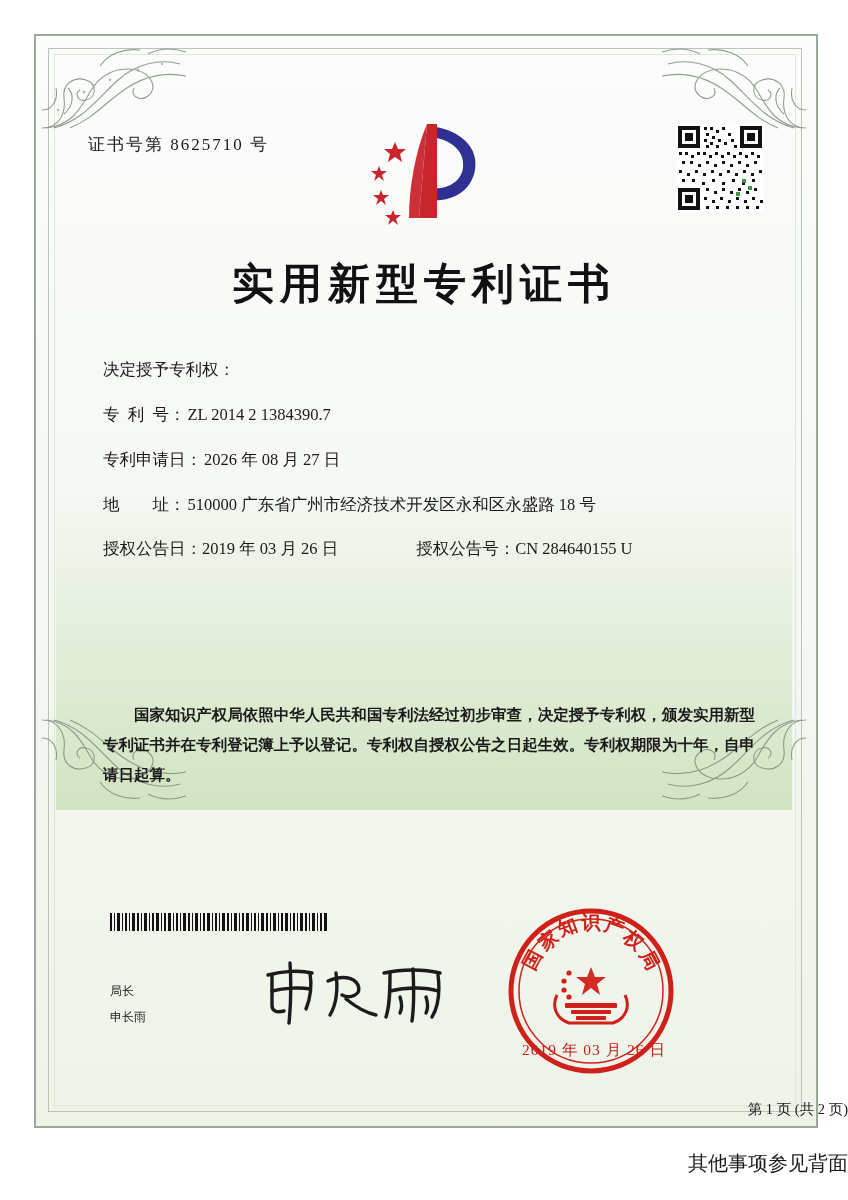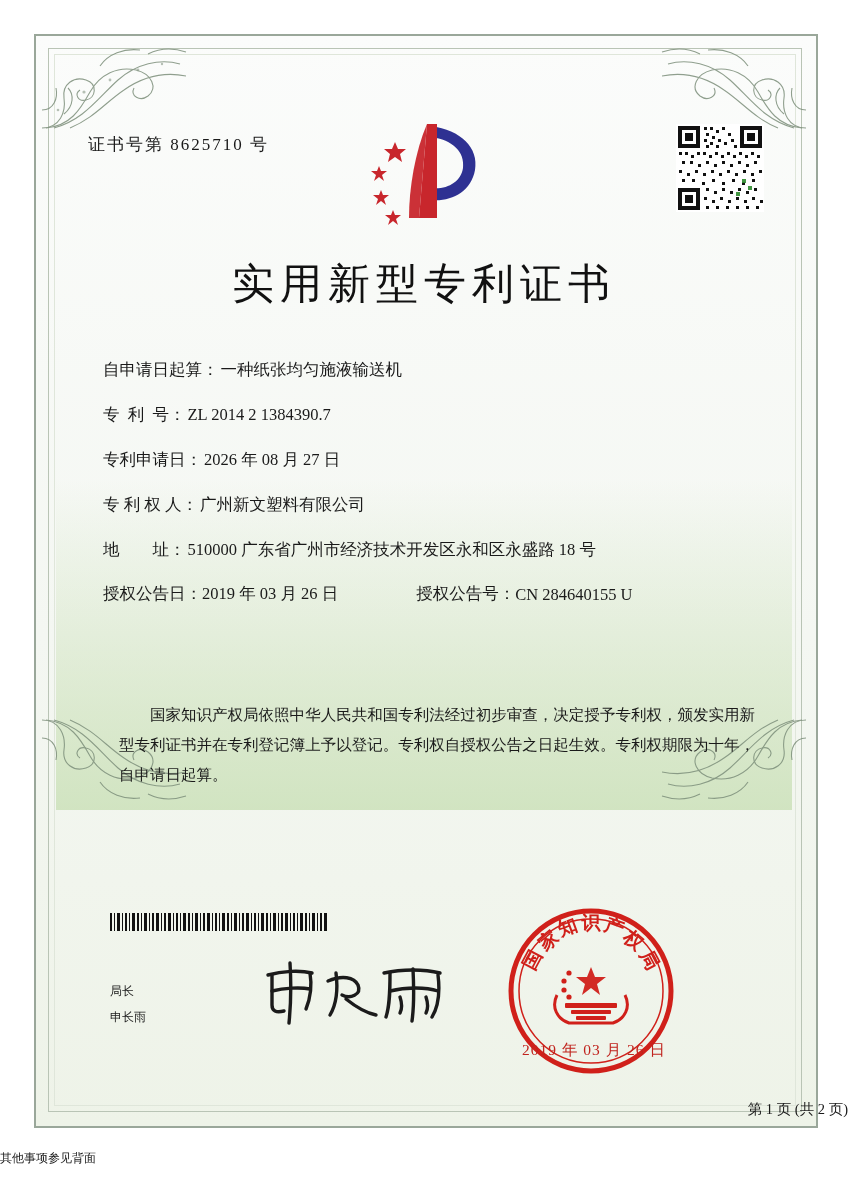--- a/index.html
+++ b/index.html
@@ -105,21 +105,21 @@
     height: 88px;
   }
 
   
   .title {
     position: absolute;
     left: 0; right: 0;
     top: 256px;
     text-align: center;
     font-size: 42px;
-    font-weight: normal;
+    font-weight: bold;
     letter-spacing: 6px;
     font-family: "Liberation Serif", "DejaVu Serif", serif;
     color: #111;
   }
 
   
   .fields {
     position: absolute;
     left: 103px;
     top: 358px;
@@ -134,41 +134,42 @@
   }
   .field .lbl {
     white-space: pre;
     flex: 0 0 auto;
   }
   .field .val {
     margin-left: 2px;
   }
   .field-inline {
     display: flex;
-    align-items: flex-end;
+    align-items: center;
     font-size: 16.5px;
     margin-bottom: 9px;
   }
   .field-inline .seg2 {
     margin-left: 78px;
   }
 
   
   .paras {
     position: absolute;
     left: 103px;
     top: 700px;
     width: 652px;
     font-size: 15.5px;
     line-height: 30px;
     text-align: justify;
   }
   .paras p {
-    margin: 0 0 2px 16px;
+    margin: 0 0 2px 0;
     text-indent: 2em;
+    font-weight: bold;
   }
 
   
   .barcode {
     position: absolute;
     left: 110px;
     top: 913px;
     width: 218px;
     height: 18px;
   }
@@ -211,22 +212,22 @@
     position: absolute;
     left: 0; right: 0;
     top: 1100px;
     text-align: right;
     font-size: 14.5px;
   }
   .back-note {
     position: absolute;
     left: 0; right: 0;
     top: 1150px;
-    text-align: left;
-    font-size: 12px;
+    text-align: right;
+    font-size: 20px;
   }
 </style>
 </head>
 <body>
 
 <div class="page">
 
   <div class="frame-outer"></div>
   <div class="frame-inner"></div>
   <div class="frame-hair"></div>
@@ -415,34 +416,29 @@
           <rect x="72" y="62" width="4" height="4"></rect>
           <rect x="60" y="68" width="4" height="4"></rect>
       </g>
     </svg>
   </div>
 
   <div class="title">实用新型专利证书</div>
 
   <div class="fields">
     <div class="field">
-      <span class="lbl">自申请日起算：</span>
-      <span class="val">一种纸张均匀施液输送机</span>
+      <span class="lbl">决定授予专利权：</span>
     </div>
     <div class="field">
       <span class="lbl">专  利  号：</span>
       <span class="val">ZL 2014 2 1384390.7</span>
     </div>
     <div class="field">
       <span class="lbl">专利申请日：</span>
       <span class="val">2026 年 08 月 27 日</span>
-    </div>
-    <div class="field">
-      <span class="lbl">专 利 权 人：</span>
-      <span class="val">广州新文塑料有限公司</span>
     </div>
     <div class="field">
       <span class="lbl">地        址：</span>
       <span class="val">510000 广东省广州市经济技术开发区永和区永盛路 18 号</span>
     </div>
 
     <div class="field-inline">
       <span class="lbl">授权公告日：</span>
       <span class="val">2019 年 03 月 26 日</span>
       <span class="lbl seg2">授权公告号：</span>

